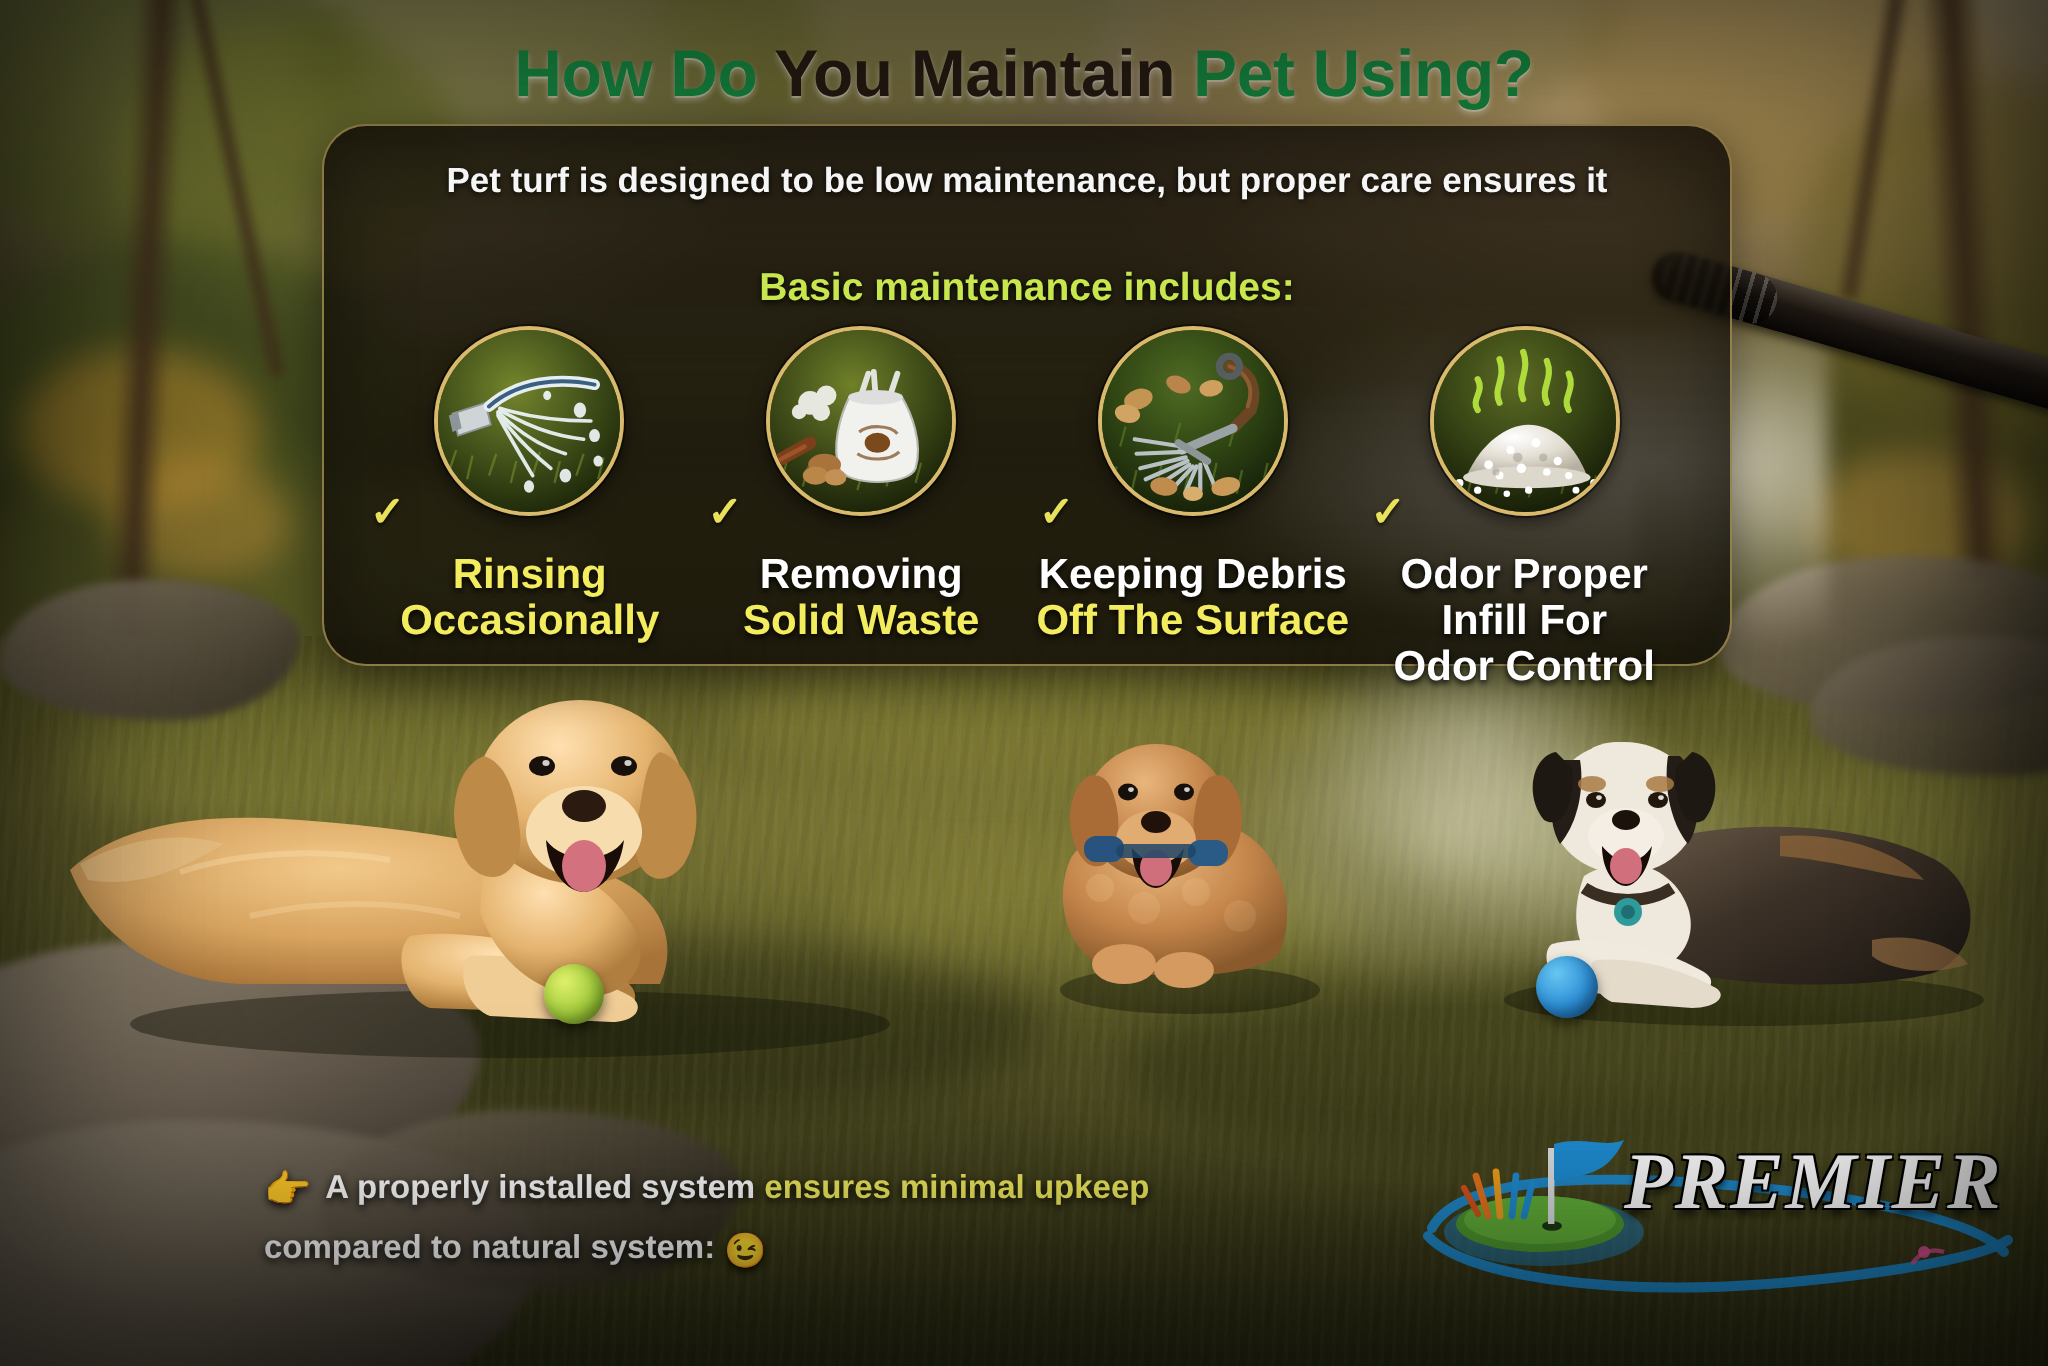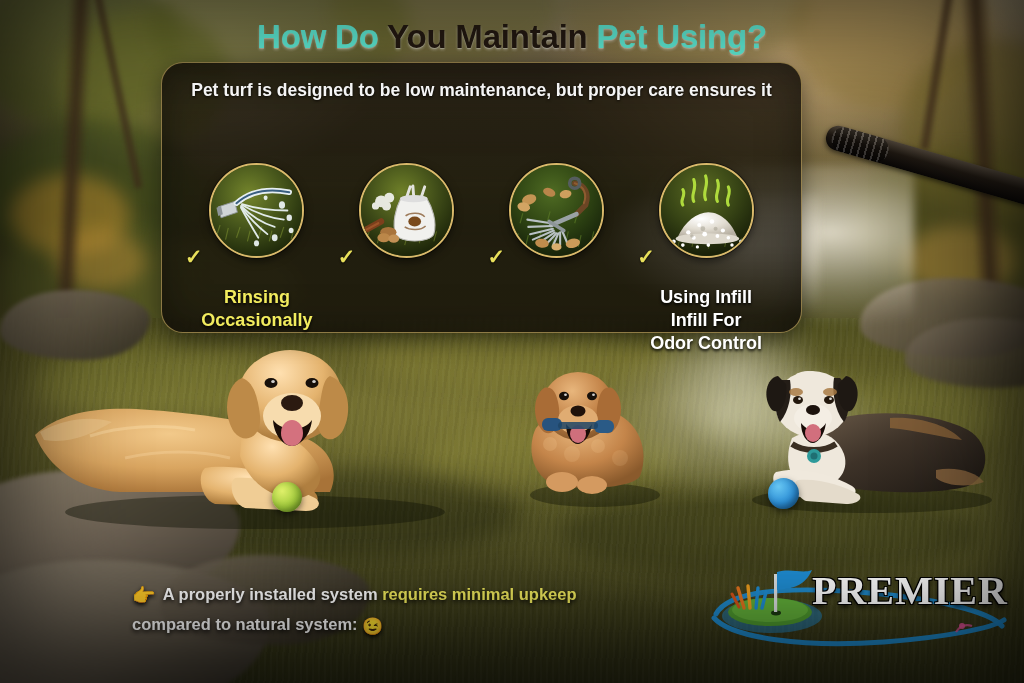--- a/index.html
+++ b/index.html
@@ -133,28 +133,28 @@
   .headline {
     position: absolute;
     left: 0; right: 0; top: 18px;
     text-align: center;
     font-size: 33px;
     font-weight: bold;
     letter-spacing: -0.2px;
     text-shadow: 0 2px 3px rgba(255,255,255,.35), 0 1px 0 rgba(255,255,255,.25);
     z-index: 30;
   }
-  .h-olive { color: #5eead4; }
+  .h-olive { color: #15803d; }
   .h-dark  { color: #241a12; }
 
   
   .panel {
     position: absolute;
     left: 161px; top: 62px;
-    width: 641px; height: 271px;
+    width: 705px; height: 271px;
     border-radius: 22px;
     background:
       linear-gradient(180deg, rgba(26,20,12,.80), rgba(22,18,10,.70) 45%, rgba(20,16,9,.78));
     border: 1.4px solid rgba(206,178,104,.62);
     box-shadow: 0 6px 22px rgba(0,0,0,.45), inset 0 0 44px rgba(0,0,0,.40);
     z-index: 25;
     backdrop-filter: blur(1px);
   }
 
   .panel-intro {
@@ -207,23 +207,23 @@
     width: 20px; height: 20px;
     color: #e9e05b;
     font-size: 21px;
     line-height: 20px;
     font-weight: bold;
     text-shadow: 0 1px 2px rgba(0,0,0,.8);
   }
   .col:nth-child(1) .check { left: 3px; }
 
   .caption {
-    margin-top: 28px;
+    margin-top: 18px;
     text-align: center;
-    font-size: 18px;
+    font-size: 21px;
     font-weight: bold;
     line-height: 23px;
     text-shadow: 0 1.5px 3px rgba(0,0,0,.9);
   }
   .cap-y { color: #f2ec5e; }
   .cap-w { color: #ffffff; }
 
   
   .footer-note {
     position: absolute;
@@ -249,20 +249,21 @@
   }
   .logo svg { width:100%; height:100%; display:block; }
   .logo-main {
     position:absolute; left:104px; top:9px;
     font-family: "Liberation Serif", serif;
     font-weight: bold;
     font-size: 40px;
     letter-spacing: 1px;
     color: #ffffff;
     text-shadow: 1px 1px 0 #000, -1px 1px 0 #000, 1px -1px 0 #000, -1px -1px 0 #000, 0 3px 5px rgba(0,0,0,.8);
+    font-style: italic;
   }
   .logo-sub {
     position:absolute; left:110px; top:56px;
     font-family: "Liberation Serif", serif;
     font-weight: bold;
     font-size: 27px;
     letter-spacing: .5px;
     color: #ffffff;
     text-shadow: 1px 1px 0 #000, -1px 1px 0 #000, 1px -1px 0 #000, -1px -1px 0 #000, 0 3px 5px rgba(0,0,0,.8);
   }
@@ -475,20 +476,21 @@
   <h1 class="headline">
     <span class="h-olive">How Do </span><span class="h-dark">You Maintain </span><span class="h-olive">Pet Using?</span>
   </h1>
 
   <div class="panel">
 
     <div class="panel-intro">
       <span>Pet turf is designed to be low maintenance, but proper care ensures it</span><br>
     </div>
 
+    <div class="panel-sub">Basic maintenance includes:</div>
 
     <div class="cols">
 
       <div class="col">
         <div class="circle">
           <svg viewBox="0 0 100 100">
             <defs>
               <radialGradient id="c1bg" cx="42%" cy="32%" r="72%">
                 <stop offset="0%" stop-color="#74852c"></stop>
                 <stop offset="55%" stop-color="#43521a"></stop>
@@ -562,20 +564,24 @@
 
             <g fill="#f4f4f0" opacity=".92">
               <circle cx="22" cy="40" r="6.5"></circle>
               <circle cx="31" cy="36" r="5.5"></circle>
               <circle cx="28" cy="45" r="5"></circle>
               <circle cx="16" cy="45" r="4"></circle>
             </g>
           </svg>
         </div>
         <div class="check">✓</div>
+        <div class="caption">
+          <span class="cap-w">Removing</span><br>
+          <span class="cap-y">Solid Waste</span>
+        </div>
       </div>
 
       <div class="col">
         <div class="circle">
           <svg viewBox="0 0 100 100">
             <defs>
               <radialGradient id="c3bg" cx="45%" cy="30%" r="72%">
                 <stop offset="0%" stop-color="#4f6b23"></stop>
                 <stop offset="55%" stop-color="#2f4513"></stop>
                 <stop offset="100%" stop-color="#16210a"></stop>
@@ -609,20 +615,24 @@
             <ellipse cx="20" cy="38" rx="8" ry="5.5" fill="#c49453" transform="rotate(-18 20 38)"></ellipse>
             <ellipse cx="14" cy="46" rx="7" ry="5" fill="#d2a463" transform="rotate(12 14 46)"></ellipse>
             <ellipse cx="42" cy="30" rx="7" ry="4.5" fill="#b9854a" transform="rotate(22 42 30)"></ellipse>
             <ellipse cx="60" cy="32" rx="6.5" ry="4.5" fill="#cf9f5e" transform="rotate(-10 60 32)"></ellipse>
             <ellipse cx="34" cy="86" rx="7.5" ry="5" fill="#c08c4d" transform="rotate(8 34 86)"></ellipse>
             <ellipse cx="68" cy="86" rx="8" ry="5" fill="#cb9a59" transform="rotate(-14 68 86)"></ellipse>
             <ellipse cx="50" cy="90" rx="5.5" ry="4" fill="#d8ae6e"></ellipse>
           </svg>
         </div>
         <div class="check">✓</div>
+        <div class="caption">
+          <span class="cap-w">Keeping Debris</span><br>
+          <span class="cap-y">Off The Surface</span>
+        </div>
       </div>
 
       <div class="col">
         <div class="circle">
           <svg viewBox="0 0 100 100">
             <defs>
               <radialGradient id="c4bg" cx="45%" cy="28%" r="72%">
                 <stop offset="0%" stop-color="#5b6b23"></stop>
                 <stop offset="55%" stop-color="#374415"></stop>
                 <stop offset="100%" stop-color="#181f08"></stop>
@@ -667,31 +677,31 @@
             </g>
             <g fill="#a5a092" opacity=".55">
               <circle cx="46" cy="70" r="2.6"></circle>
                 <circle cx="60" cy="70" r="2.2"></circle>
               <circle cx="34" cy="78" r="2.0"></circle>
             </g>
           </svg>
         </div>
         <div class="check">✓</div>
         <div class="caption">
-          <span class="cap-w">Using Infill</span><br>
+          <span class="cap-w">Odor Proper</span><br>
           <span class="cap-w">Infill For</span><br>
           <span class="cap-w">Odor Control</span>
         </div>
       </div>
 
     </div>
   </div>
 
   <div class="footer-note">
-    <span class="hand">👉</span><span>A properly installed system </span><span class="fn-y">requires minimal upkeep</span><br>
+    <span class="hand">👉</span><span>A properly installed system </span><span class="fn-y">ensures minimal upkeep</span><br>
     <span>compared to natural system: </span><span class="emoji">😉</span>
   </div>
 
   <div class="logo">
     <svg viewBox="0 0 300 96">
 
       <path d="M8 56 C20 34, 70 28, 150 34 C230 40, 282 54, 294 68" stroke="#1f8fd6" stroke-width="5" fill="none" stroke-linecap="round" opacity=".95"></path>
       <path d="M6 60 C24 80, 96 90, 176 84 C240 79, 284 70, 296 62" stroke="#1f8fd6" stroke-width="5" fill="none" stroke-linecap="round" opacity=".95"></path>
 
       <ellipse cx="64" cy="58" rx="50" ry="17" fill="#1f8fd6" opacity=".5"></ellipse>

